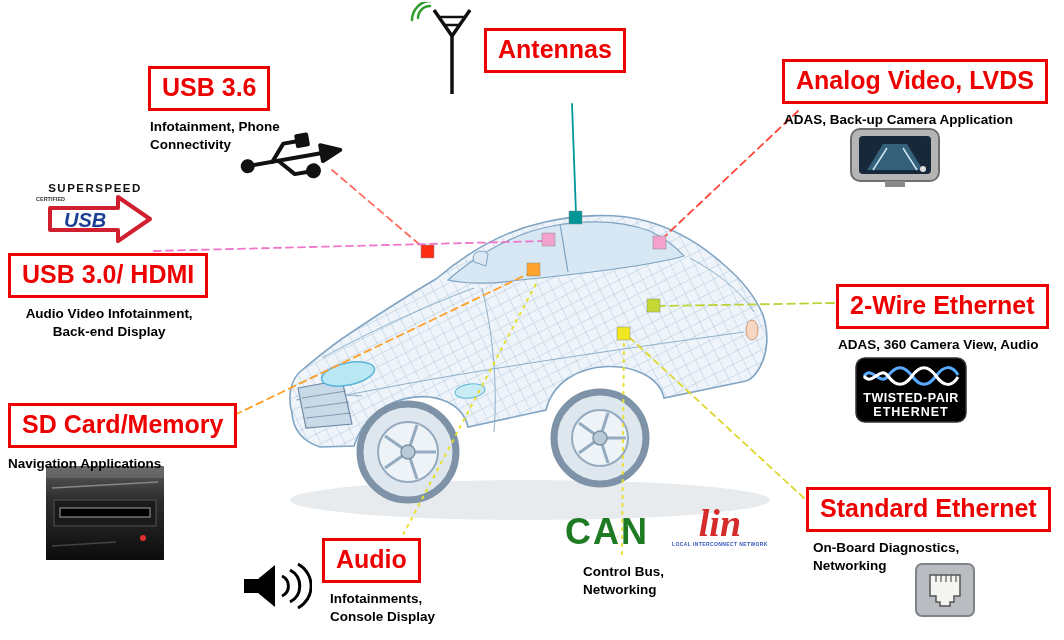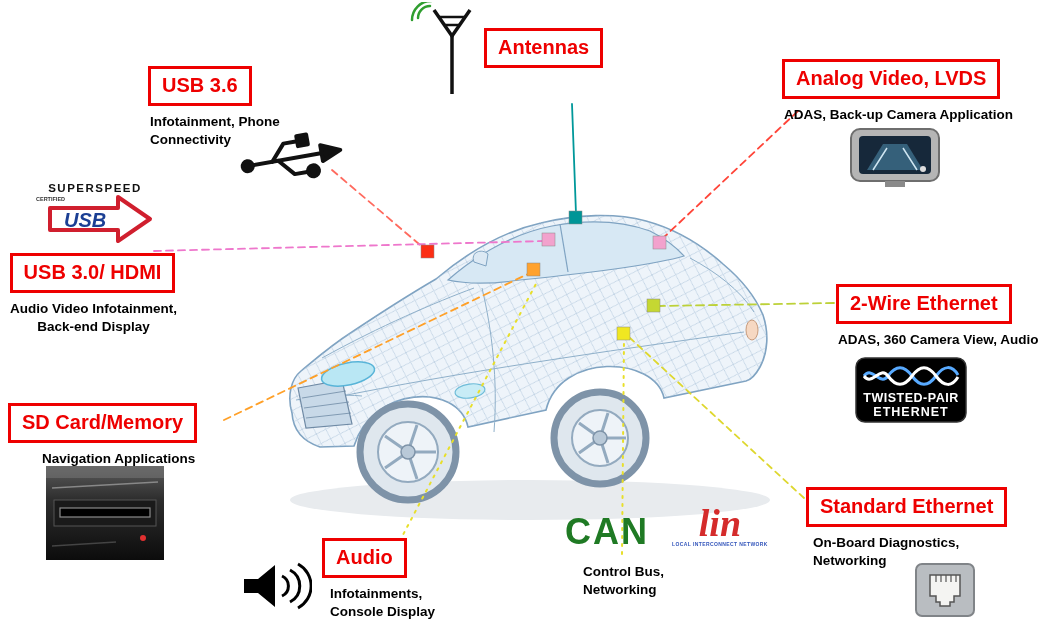--- a/index.html
+++ b/index.html
@@ -1,21 +1,21 @@
 <!DOCTYPE html>
 <html><head>
 <meta charset="utf-8">
 <style>
   * { margin:0; padding:0; box-sizing:border-box; }
   html,body { width:1064px; height:640px; background:#ffffff; overflow:hidden;
               font-family:"Liberation Sans","DejaVu Sans",sans-serif; position:relative; }
   #scene { position:absolute; left:0; top:0; z-index:1; }
   .callout { position:absolute; z-index:3; }
   .title-box { display:inline-block; border:3px solid #ee0000; background:#fff; color:#ee0000;
-               font-weight:700; font-size:20px; line-height:1; padding:6px 11px 8px; white-space:nowrap; }
+               font-weight:700; font-size:25px; line-height:1; padding:6px 11px 8px; white-space:nowrap; }
   .desc { font-weight:700; font-size:13.5px; color:#000; margin-top:7px; margin-left:2px;
           white-space:pre-line; line-height:1.3; }
   .icon { position:absolute; z-index:2; }
   svg text { font-family:"Liberation Sans","DejaVu Sans",sans-serif; }
   .can-text { font-weight:800; font-size:36px; color:#1f7a24; letter-spacing:2px; line-height:1; }
   .lin-text { font-family:"Liberation Serif","DejaVu Serif",serif; font-style:italic; font-weight:700;
               font-size:38px; color:#d42b2b; line-height:0.9; }
   .lin-sub  { font-size:5px; color:#3355bb; font-weight:700; letter-spacing:0.4px; margin-top:1px; }
   .ss-top { font-weight:800; font-size:11.5px; letter-spacing:1.5px; color:#111; text-align:center; }
   .ss-cert { position:absolute; left:0; top:14px; font-size:5.5px; font-weight:700; color:#333; }
@@ -121,21 +121,21 @@
 Back-end Display</div>
 </div>
 
 <div class="callout" style="left:836px; top:284px;">
   <div class="title-box">2-Wire Ethernet</div>
   <div class="desc">ADAS, 360 Camera View, Audio</div>
 </div>
 
 <div class="callout" style="left:8px; top:403px;">
   <div class="title-box">SD Card/Memory</div>
-  <div class="desc" style="margin-left:34px;">Navigation Applications</div>
+  <div class="desc" style="margin-left:0;">Navigation Applications</div>
 </div>
 
 <div class="callout" style="left:322px; top:538px;">
   <div class="title-box">Audio</div>
   <div class="desc" style="margin-left:8px;">Infotainments,
 Console Display</div>
 </div>
 
 <div class="callout" style="left:575px; top:556px;">
   <div class="desc" style="margin-left:8px;">Control Bus,

